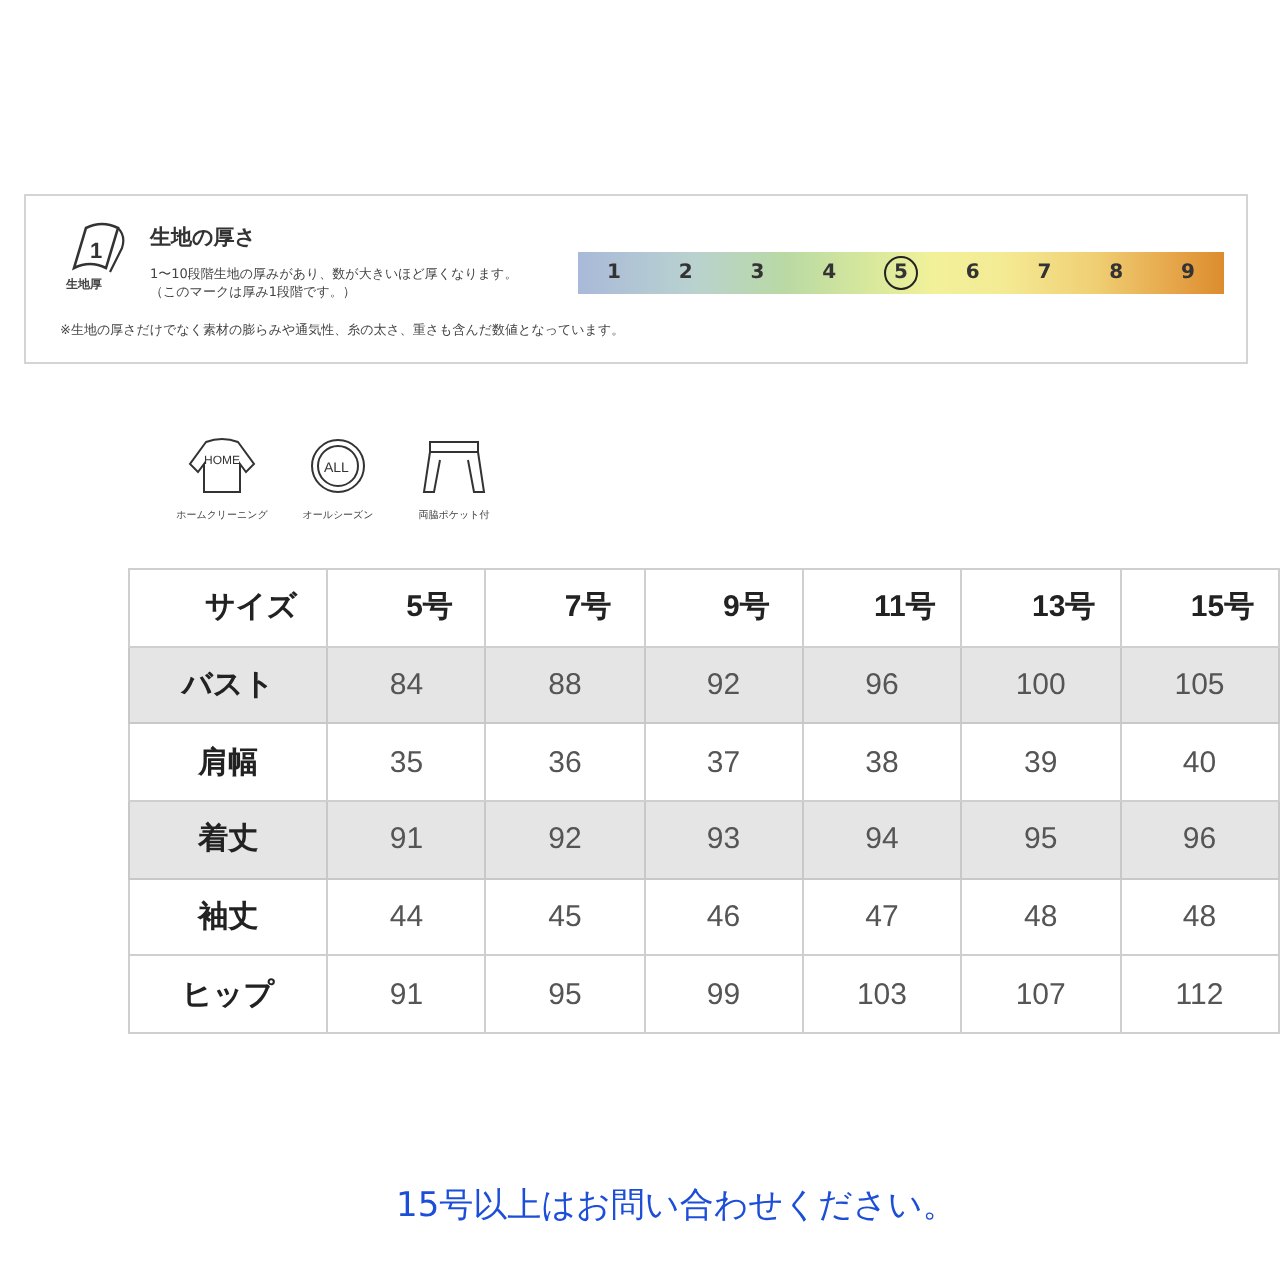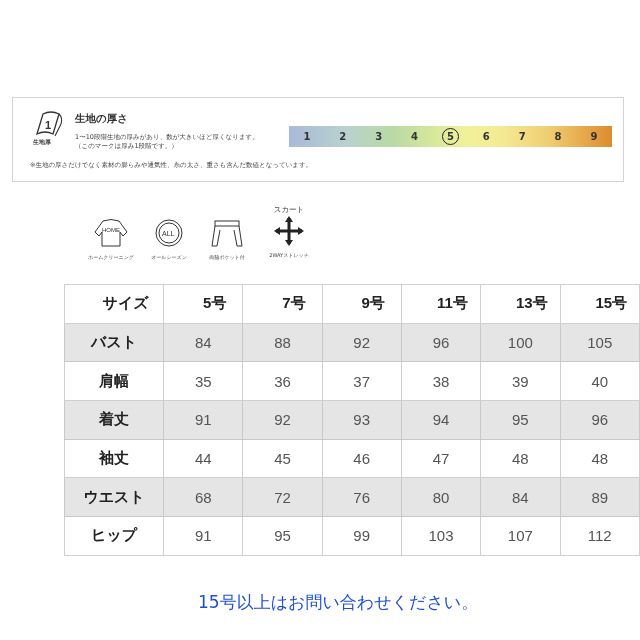--- a/index.html
+++ b/index.html
@@ -89,28 +89,20 @@
     </svg>
     <span class="cap">オールシーズン</span>
   </div>
   <div class="care" style="left:116px; top:13px; width:46px;">
     <svg width="36" height="30" viewBox="0 0 36 30">
       <rect x="6" y="3" width="24" height="5" fill="none" stroke="#333" stroke-width="1"></rect>
       <path d="M6 8 L3 28 L8 28 L11 12 M30 8 L33 28 L28 28 L25 12" fill="none" stroke="#333" stroke-width="1"></path>
     </svg>
     <span class="cap">両脇ポケット付</span>
   </div>
-  <div class="care" style="left:176px; top:0; width:50px;">
-    <span class="top">スカート</span>
-    <svg width="30" height="30" viewBox="0 0 30 30">
-      <path d="M15 2 L15 28 M2 15 L28 15" stroke="#222" stroke-width="3"></path>
-      <path d="M15 0 L11 6 L19 6 Z M15 30 L11 24 L19 24 Z M0 15 L6 11 L6 19 Z M30 15 L24 11 L24 19 Z" fill="#222"></path>
-    </svg>
-    <span class="cap">2WAYストレッチ</span>
-  </div>
 </div>
 
 <table class="size-table">
   <tbody>
       <tr class="head">
     <td class="col0 h">サイズ</td>
     <td class="coln">5号</td>
     <td class="coln">7号</td>
     <td class="coln">9号</td>
     <td class="coln">11号</td>
@@ -146,29 +138,20 @@
   </tr>
   <tr>
     <td class="col0 h">袖丈</td>
     <td>44</td>
     <td>45</td>
     <td>46</td>
     <td>47</td>
     <td>48</td>
     <td>48</td>
   </tr>
-  <tr class="shade">
-    <td class="col0 h">ウエスト</td>
-    <td>68</td>
-    <td>72</td>
-    <td>76</td>
-    <td>80</td>
-    <td>84</td>
-    <td>89</td>
-  </tr>
   <tr>
     <td class="col0 h">ヒップ</td>
     <td>91</td>
     <td>95</td>
     <td>99</td>
     <td>103</td>
     <td>107</td>
     <td>112</td>
   </tr>
 </tbody>

